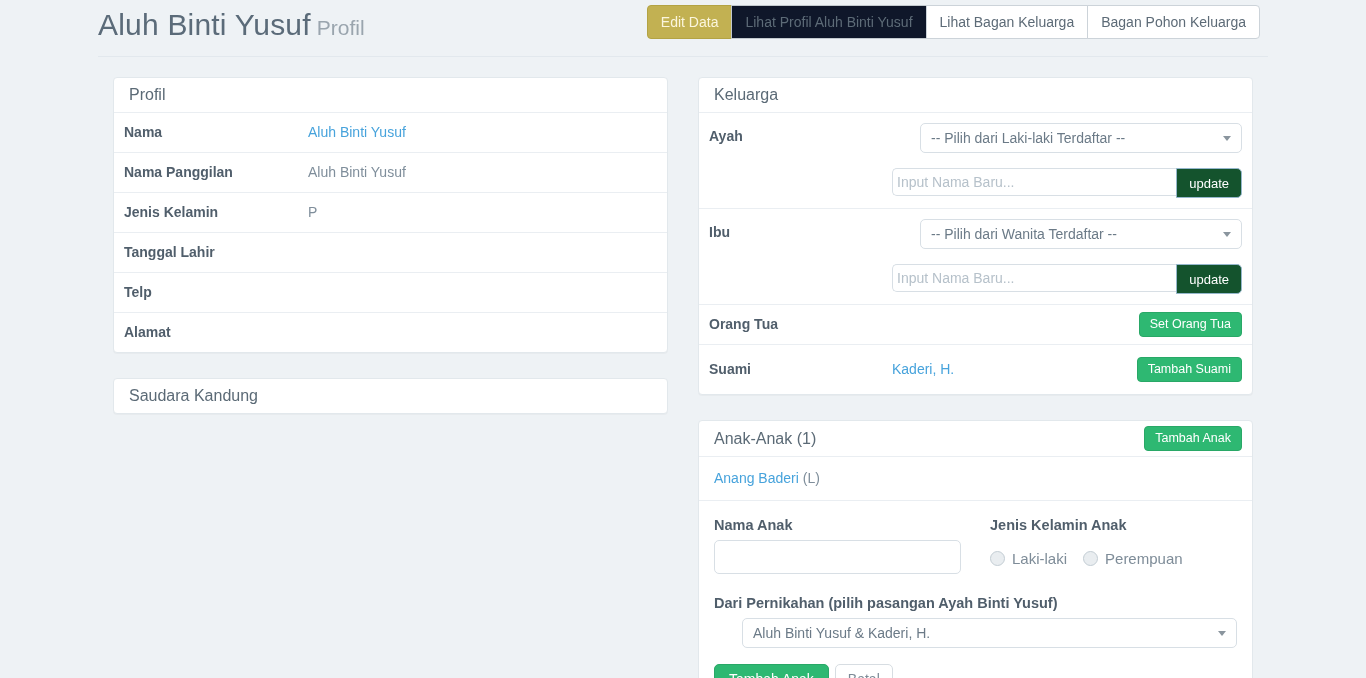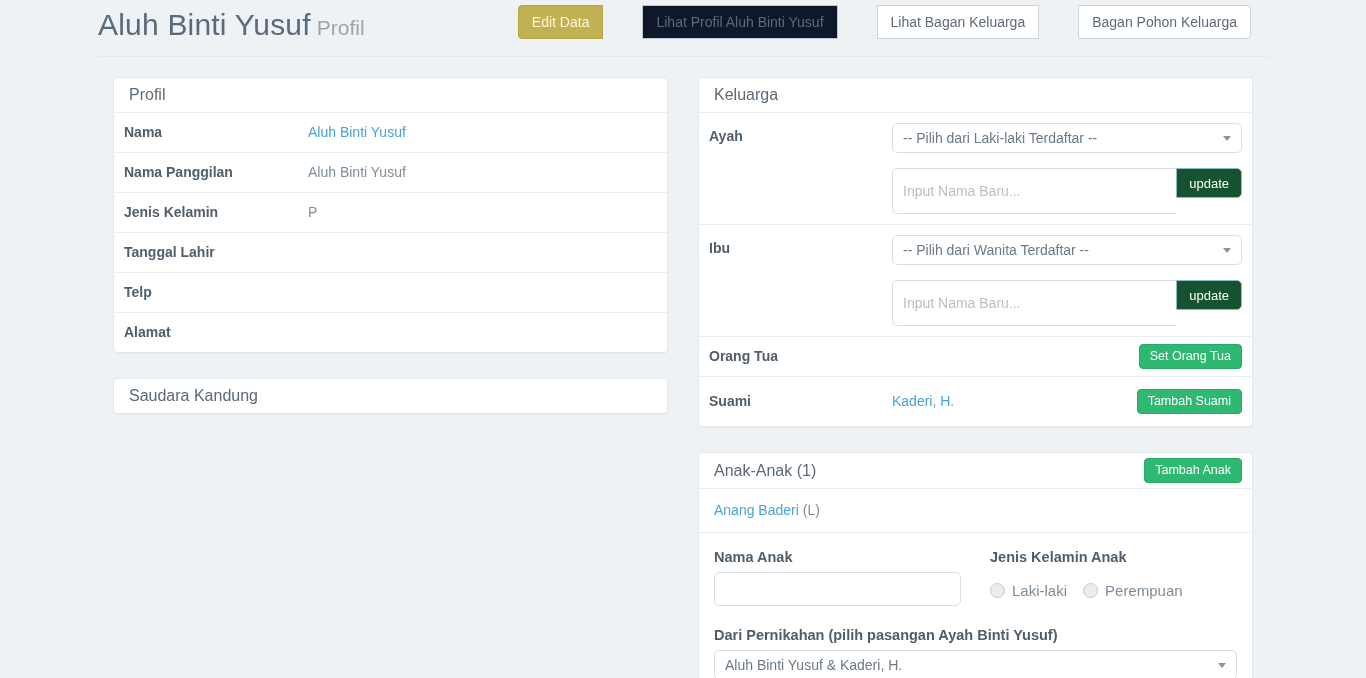--- a/index.html
+++ b/index.html
@@ -9,21 +9,21 @@
     font-family: "Liberation Sans", "DejaVu Sans", sans-serif;
     color: #7f8e9b;
     font-size: 14px;
   }
   .container { width: 1170px; margin: 0 auto; }
 
   
   .page-header { position: relative; padding: 8px 0 14px; border-bottom: 1px solid #e2e8ed; margin-bottom: 20px; }
   .page-title { display: inline; font-size: 30px; font-weight: 400; color: #5b6b79; letter-spacing: .2px; }
   .page-subtitle { font-size: 21px; color: #9aa5ae; font-weight: 400; margin-left: 6px; }
-  .nav-group { position: absolute; right: 17px; top: 5px; display: flex; gap: 40px; }
+  .nav-group { position: absolute; right: 8px; top: 5px; display: flex; }
   .nav-btn {
     font-family: inherit; font-size: 14px; line-height: 18px; padding: 7px 13px;
     background: #fff; border: 1px solid #ccd3d9; color: #5d6b77; cursor: pointer;
     margin-left: -1px; white-space: nowrap;
   }
   .nav-btn:first-child { border-radius: 4px 0 0 4px; margin-left: 0; }
   .nav-btn:last-child { border-radius: 0 4px 4px 0; }
   .nav-btn.gold { background: #c2b152; border-color: #b3a344; color: #fbf6dd; }
   .nav-btn.pressed { background: #0f172a; border-color: #c2c9ce; box-shadow: inset 0 1px 2px rgba(0,0,0,.08); }
 
@@ -48,35 +48,35 @@
   .k-row { display: flex; padding: 10px; border-top: 1px solid #eaeef2; line-height: 19px; }
   .k-label { width: 173px; flex: none; font-weight: 700; color: #505e6b; padding-top: 4px; }
   .k-main { flex: 1; margin-left: 10px; }
   .k-main .stack-gap { height: 15px; }
   .k-action { flex: none; margin-left: 10px; }
   .k-row.slim { padding: 7px 10px; align-items: center; }
   .k-row.suami { padding: 12px 10px; align-items: center; }
   .k-row.suami .k-label, .k-row.slim .k-label { padding-top: 0; }
 
   
-  .select-wrap { position: relative; }
+  .select-wrap { position: relative; margin-left: 28px; }
   select {
     width: 100%; height: 30px; padding: 4px 26px 4px 10px;
     border: 1px solid #d8dfe5; border-radius: 5px; background: #fff; color: #6b7a87;
     font-family: inherit; font-size: 14px; appearance: none; -webkit-appearance: none; -moz-appearance: none;
     cursor: pointer;
   }
   .caret {
     position: absolute; right: 11px; top: 50%; margin-top: -2px; pointer-events: none;
     width: 0; height: 0; border-left: 4px solid transparent; border-right: 4px solid transparent;
     border-top: 5px solid #8a959e;
   }
   .input-group { display: flex; width: 100%; }
   .input-group input {
-    flex: 1; height: 46px; padding: 4px 10px; border: 1px solid #d8dfe5; border-right: none;
+    flex: 1; height: 28px; padding: 4px 4px; border: 1px solid #d8dfe5; border-right: none;
     border-radius: 5px 0 0 5px; font-family: inherit; font-size: 14px; color: #6b7a87; outline: none; min-width: 0;
   }
   .input-group input::placeholder, .text-input::placeholder { color: #b6c1ca; opacity: 1; }
   .btn-update {
     height: 30px; padding: 4px 12px; background: #14532d; color: #fff; border: 1px solid #95b7cc;
     border-radius: 0 5px 5px 0; font-family: inherit; font-size: 13px; cursor: pointer;
   }
   .btn-green-sm {
     background: #2eb872; color: #fff; border: 1px solid #29a867; border-radius: 4px;
     padding: 3px 10px; font-family: inherit; font-size: 12.5px; line-height: 17px; cursor: pointer; white-space: nowrap;

